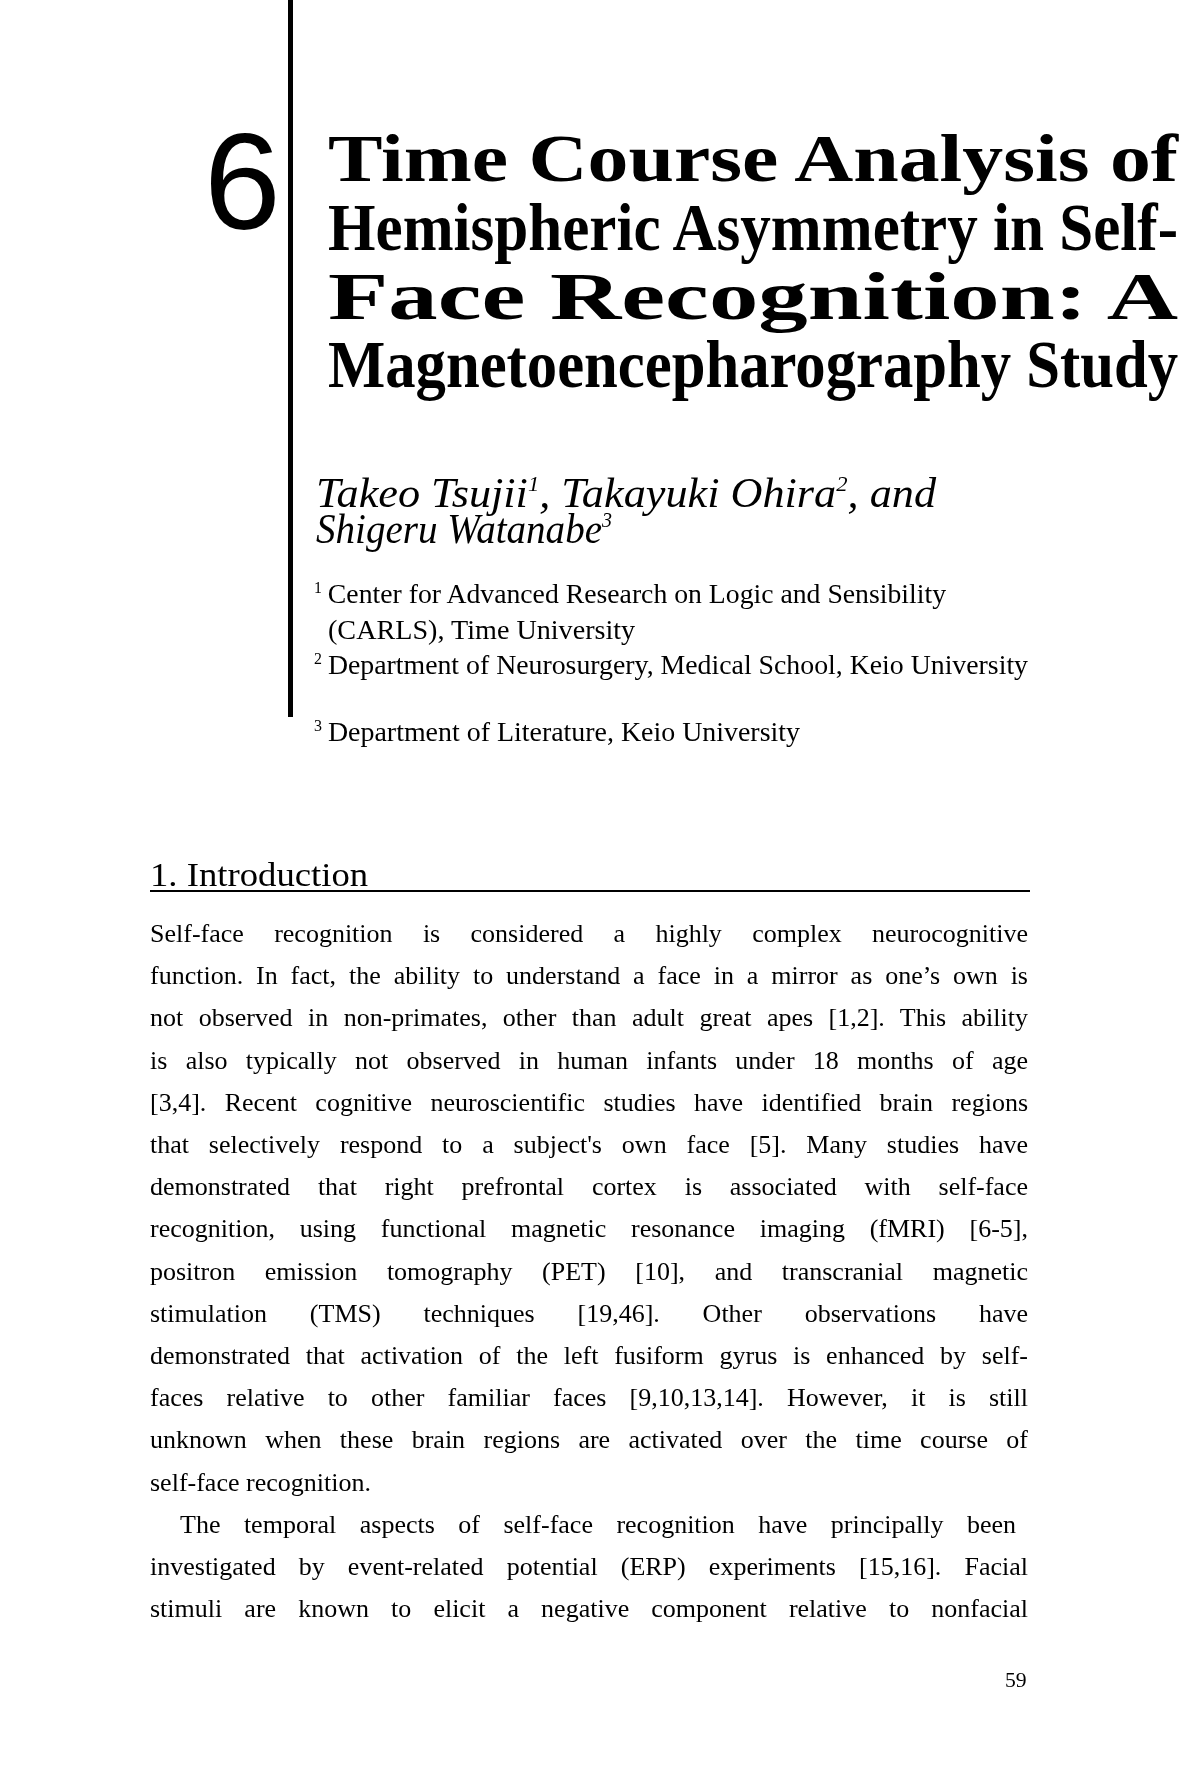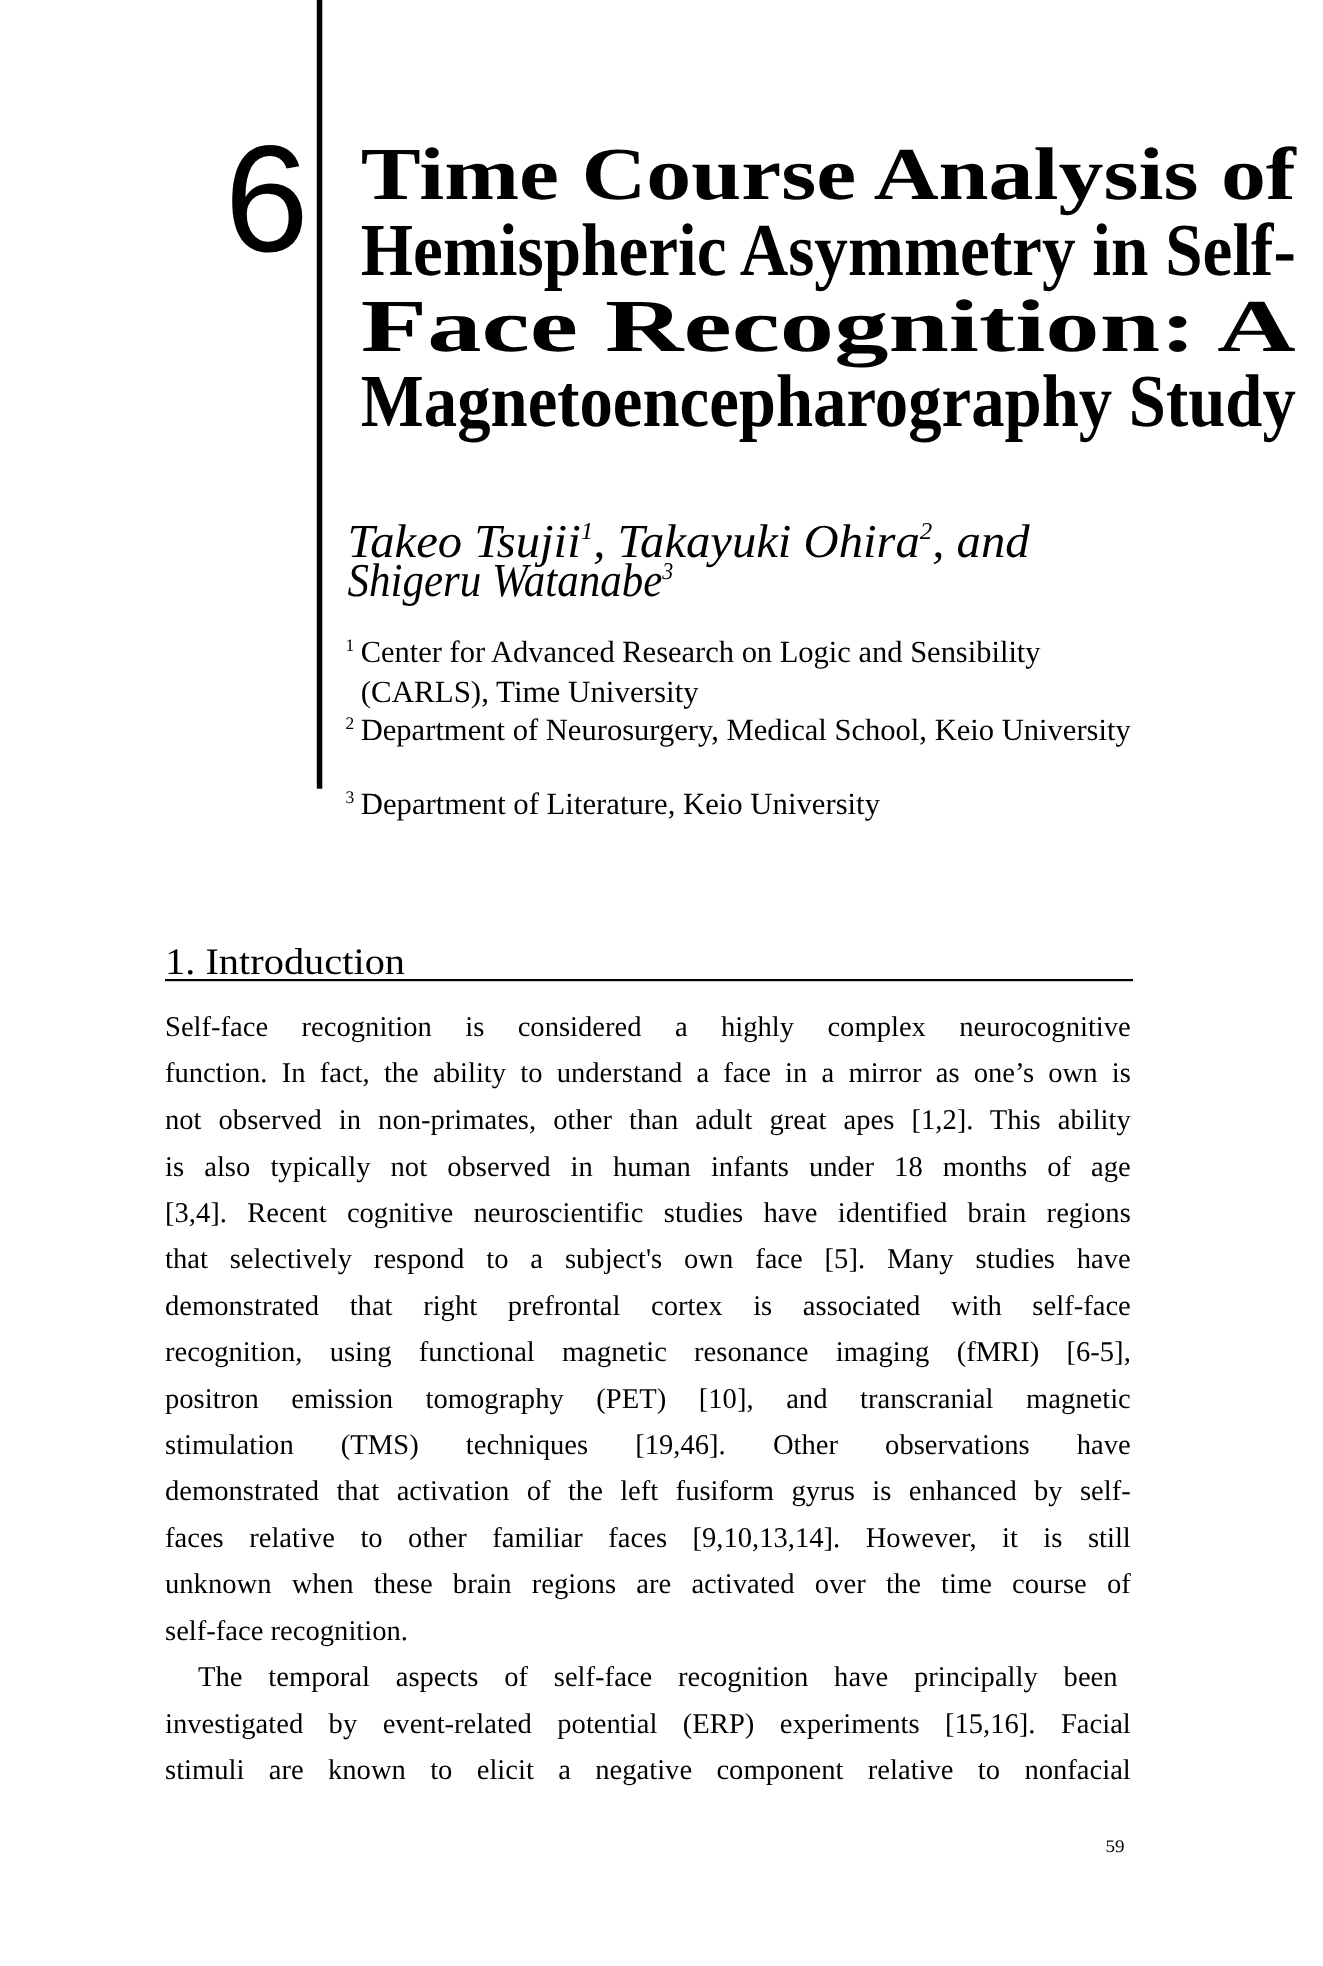--- a/index.html
+++ b/index.html
@@ -12,21 +12,21 @@
   .author-line { font-family: "Liberation Serif", serif; font-style: italic; font-size: 43px; line-height: 43px; left: 316px; }
   .author-line sup { font-size: 22px; vertical-align: 0; position: relative; top: -16px; font-style: italic; }
   .affil-line { font-family: "Liberation Serif", serif; font-size: 28px; line-height: 28px; left: 314px; }
   .affil-line .mark { font-size: 16px; position: relative; top: -10px; margin-right: 6px; }
   .affil-cont { left: 328px; }
   #section-heading { left: 150px; font-family: "Liberation Serif", serif; font-weight: normal; font-size: 34px; line-height: 34px; }
   #section-rule { position: absolute; left: 150px; top: 890px; width: 880px; height: 2px; background: #000; }
   .body-line { position: absolute; left: 150px; width: 878px; font-family: "Liberation Serif", serif; font-size: 26px; line-height: 26px; white-space: nowrap; }
   .body-line.justify { text-align: justify; text-align-last: justify; }
   .body-line.indent { left: 180px; width: 836px; }
-  #page-number { left: 1005px; font-family: "Liberation Serif", serif; font-size: 16px; line-height: 24px; }
+  #page-number { left: 1005px; font-family: "Liberation Serif", serif; font-size: 20px; line-height: 24px; }
 </style>
 </head>
 <body>
 
 <div id="chapter-bar"></div>
 <div id="chapter-number">6</div>
 
 <div class="abs title-line" style="top:130px;">
   <span class="fit" style="transform: scaleX(1.20204);">Time Course Analysis of</span>
 </div>

